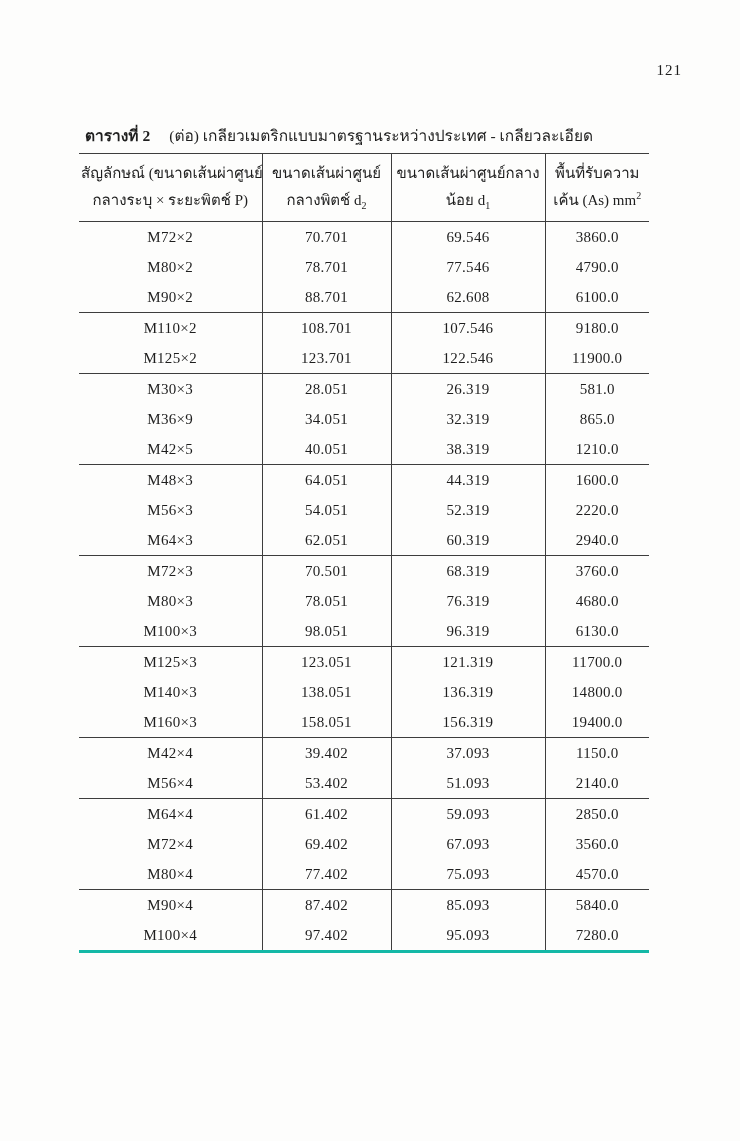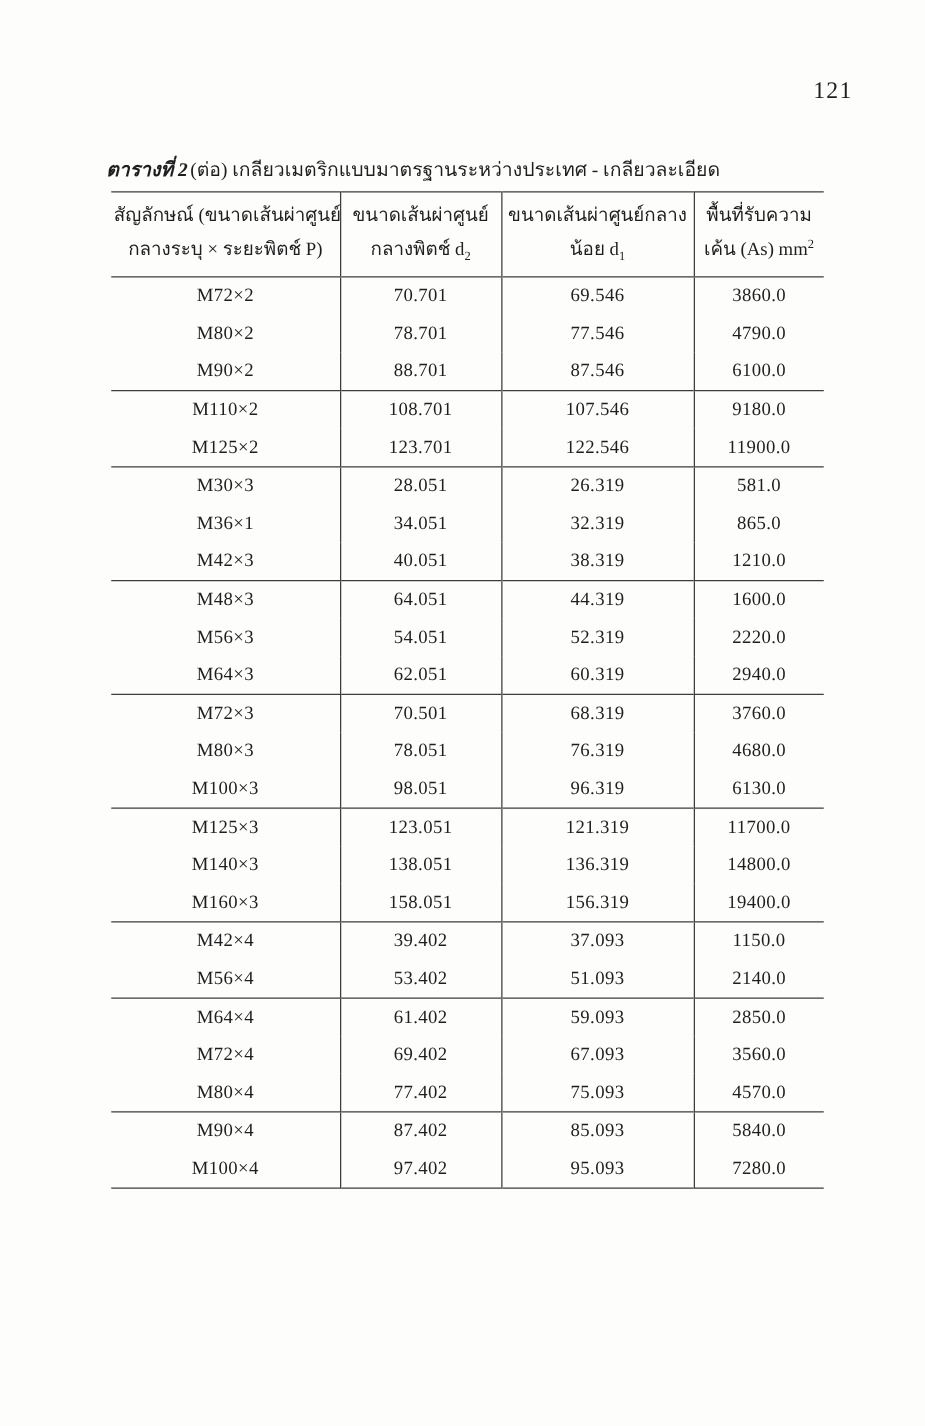--- a/index.html
+++ b/index.html
@@ -7,39 +7,39 @@
     width: 740px; height: 1141px;
     background: #fdfdfc;
     font-family: "Liberation Serif", "DejaVu Serif", serif;
     color: #1e1e1e;
     position: relative;
     overflow: hidden;
   }
   .page-number {
     position: absolute;
     top: 62px; right: 58px;
-    font-size: 19px;
+    font-size: 15px;
     letter-spacing: 1px;
   }
   .caption {
     position: absolute;
     top: 123px; left: 85px;
     width: 600px;
     font-size: 15.5px;
     white-space: nowrap;
   }
-  .caption .cap-label { font-weight: bold; margin-right: 2px; font-style: italic; }
+  .caption .cap-label { font-weight: bold; margin-right: 19px; }
   table.spec {
     position: absolute;
-    top: 153px; left: 89px;
+    top: 153px; left: 79px;
     width: 570px;
     border-collapse: collapse;
     table-layout: fixed;
     border-top: 1px solid #3d3d3d;
-    border-bottom: 1px solid #14b8a6;
+    border-bottom: 3px solid #14b8a6;
   }
   col.c1 { width: 183px; }
   col.c2 { width: 129px; }
   col.c3 { width: 154px; }
   col.c4 { width: 104px; }
   th, td {
     border-left: 1px solid #3d3d3d;
     text-align: center;
     font-weight: normal;
     font-size: 15px;
@@ -103,21 +103,21 @@
       </tr>
       <tr>
         <td>M80×2</td>
         <td>78.701</td>
         <td>77.546</td>
         <td>4790.0</td>
       </tr>
       <tr>
         <td>M90×2</td>
         <td>88.701</td>
-        <td>87.546</td>
+        <td>62.608</td>
         <td>6100.0</td>
       </tr>
     </tbody>
     <tbody class="group">
       <tr>
         <td>M110×2</td>
         <td>108.701</td>
         <td>107.546</td>
         <td>9180.0</td>
       </tr>
@@ -129,27 +129,27 @@
       </tr>
     </tbody>
     <tbody class="group">
       <tr>
         <td>M30×3</td>
         <td>28.051</td>
         <td>26.319</td>
         <td>581.0</td>
       </tr>
       <tr>
-        <td>M36×1</td>
+        <td>M36×9</td>
         <td>34.051</td>
         <td>32.319</td>
         <td>865.0</td>
       </tr>
       <tr>
-        <td>M42×3</td>
+        <td>M42×5</td>
         <td>40.051</td>
         <td>38.319</td>
         <td>1210.0</td>
       </tr>
     </tbody>
     <tbody class="group">
       <tr>
         <td>M48×3</td>
         <td>64.051</td>
         <td>44.319</td>

